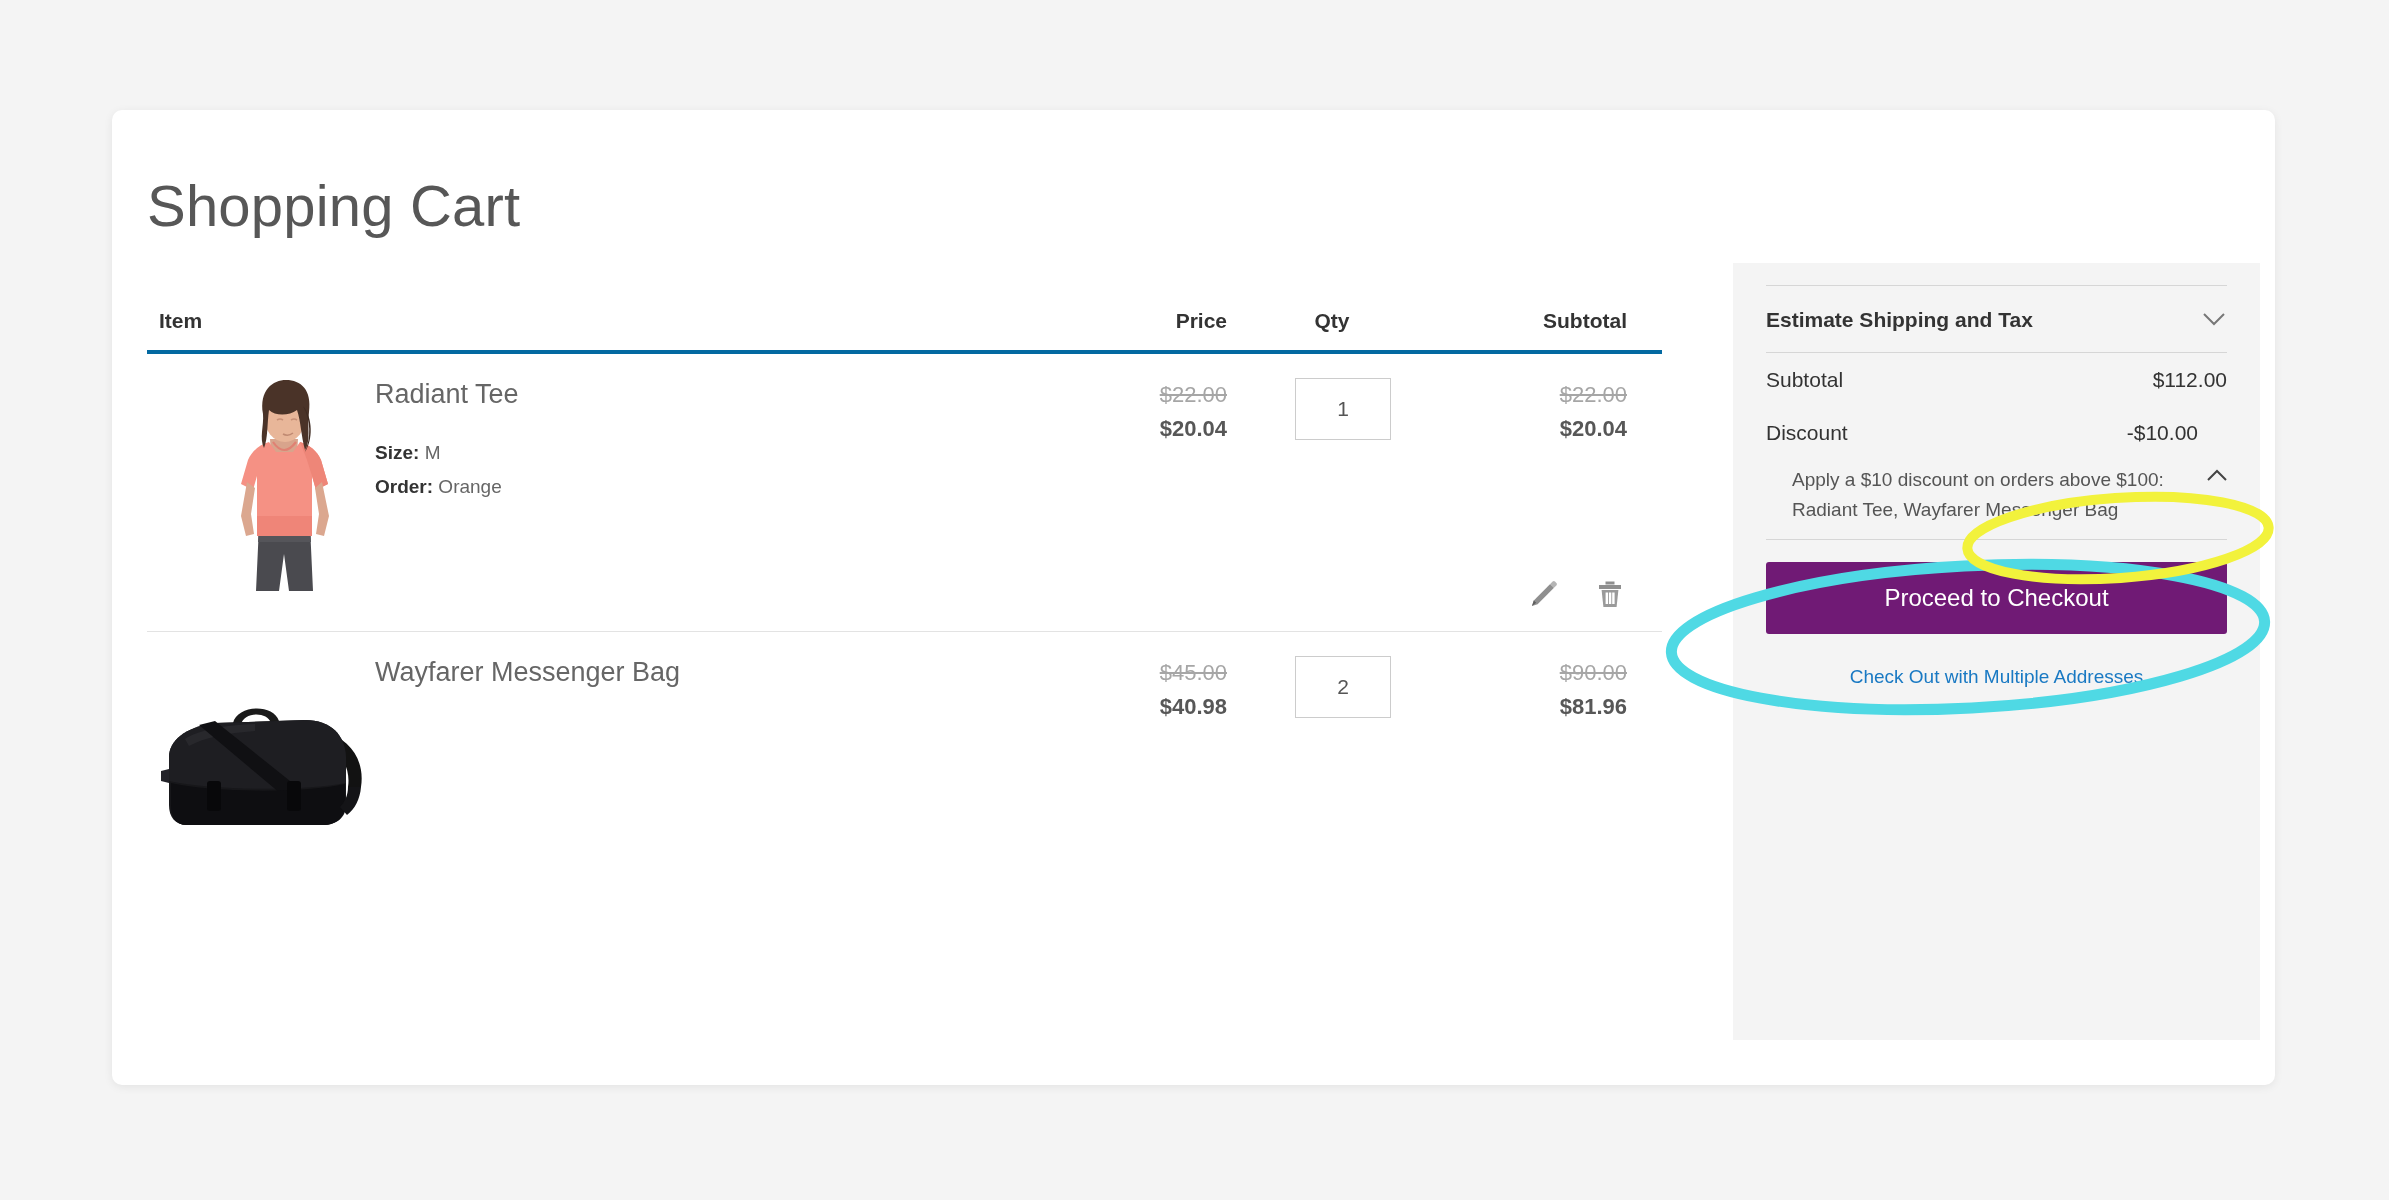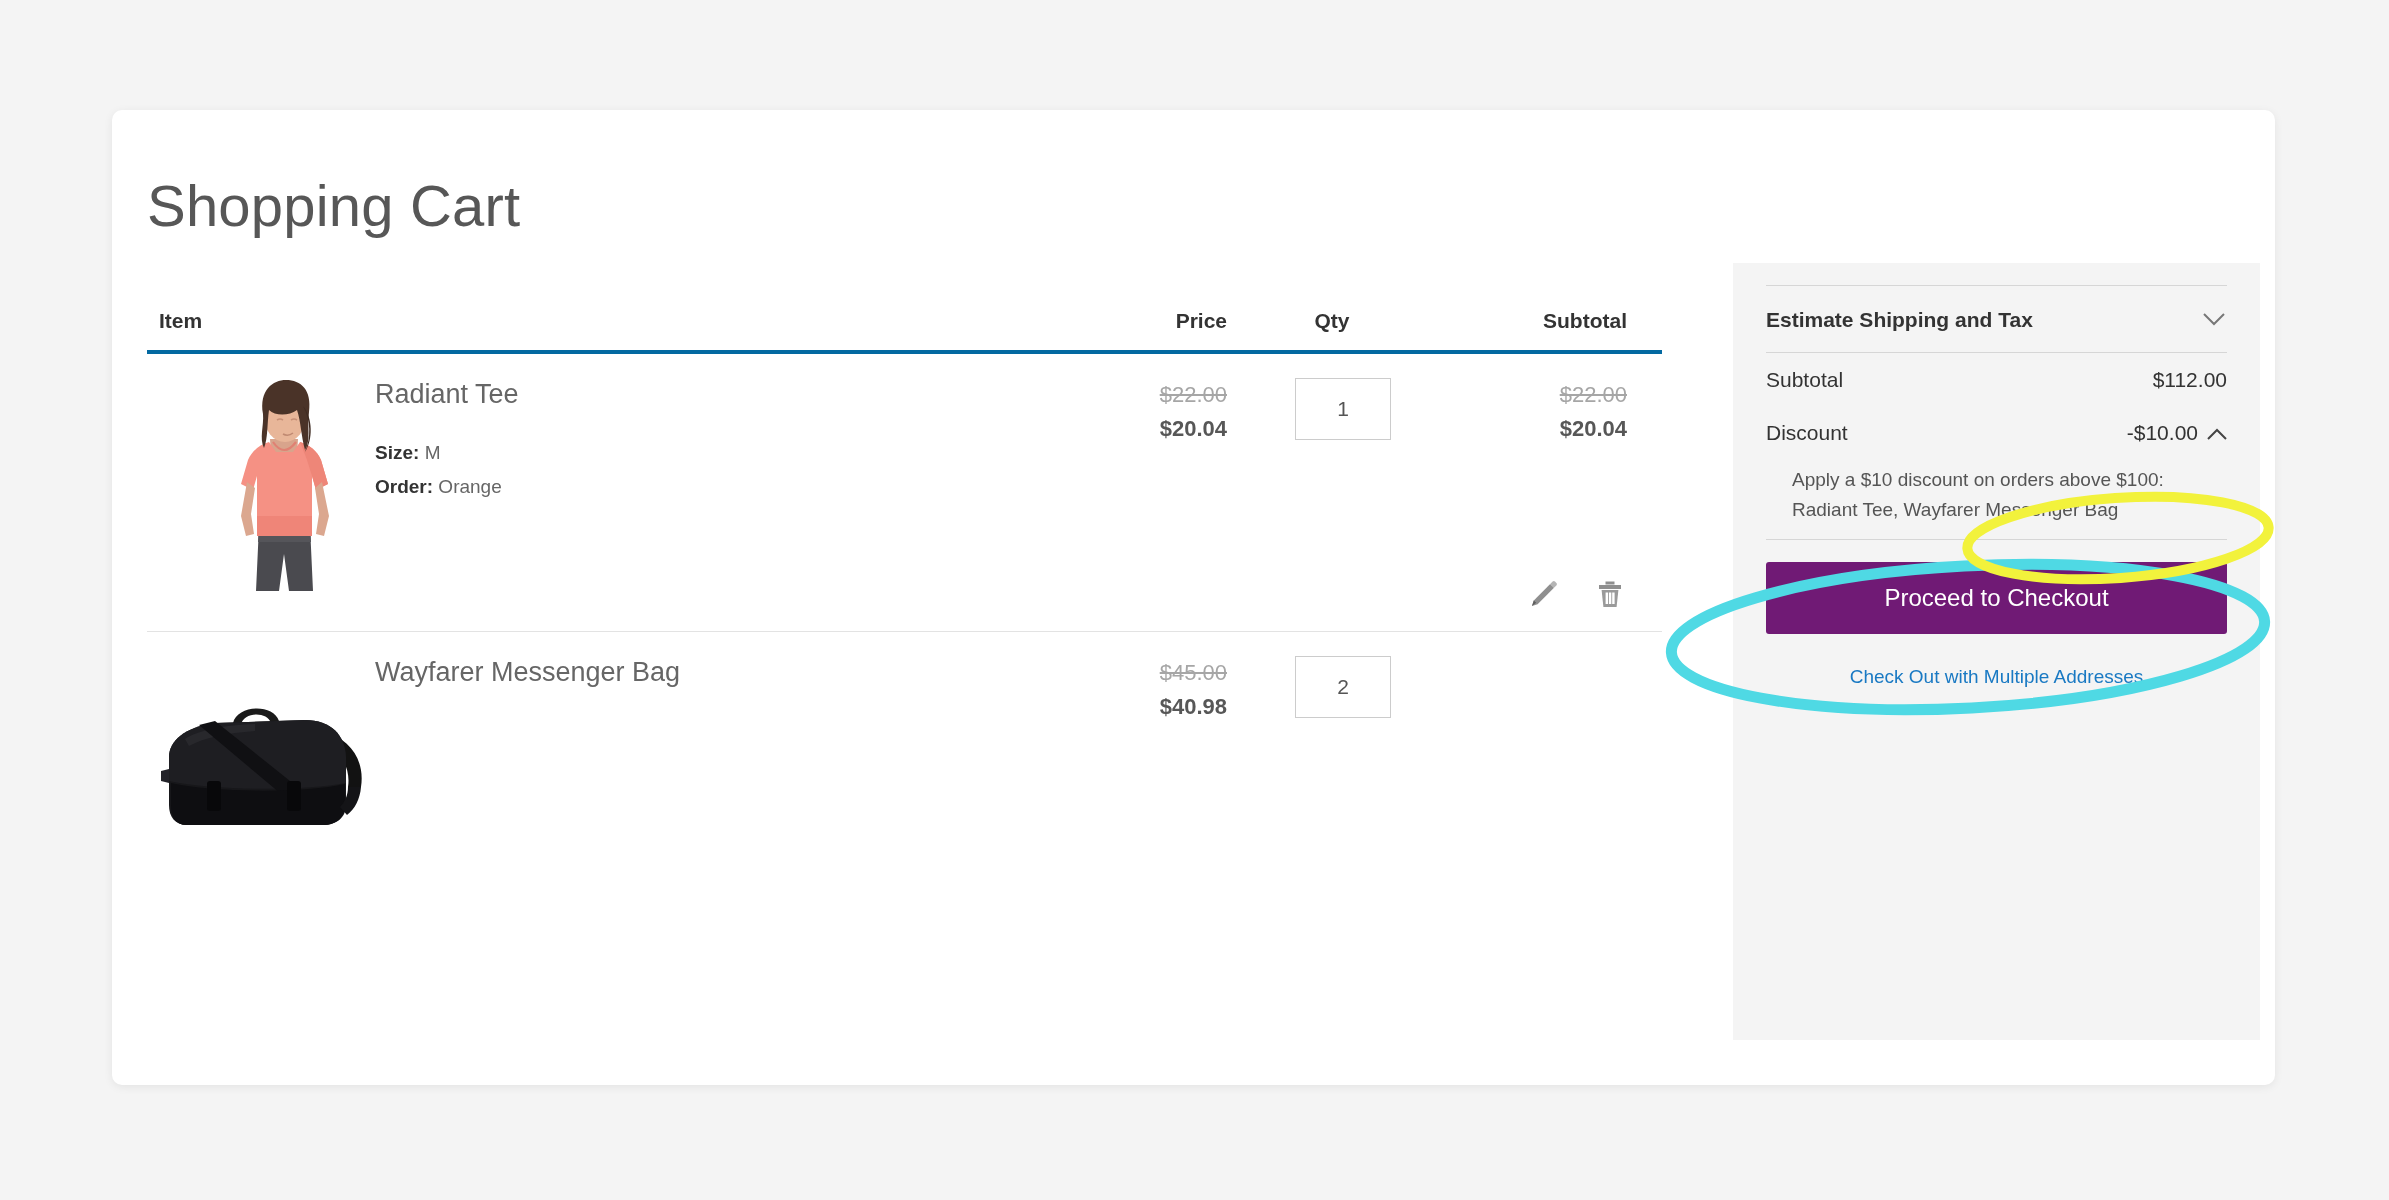--- a/index.html
+++ b/index.html
@@ -211,21 +211,21 @@
     position: relative;
     height: 53px;
     line-height: 53px;
     font-size: 21px;
     color: #333333;
   }
   .totals-label { position: absolute; left: 0; }
   .totals-value { position: absolute; right: 0; }
   #discount-row .totals-value {
     display: flex;
-    align-items: flex-start;
+    align-items: flex-end;
     gap: 9px;
   }
   #discount-caret { width: 20px; height: 12px; }
 
   #discount-detail {
     font-size: 19px;
     line-height: 30px;
     color: #555555;
     padding: 6px 0 14px 26px;
     border-bottom: 1px solid #d6d6d6;
@@ -400,20 +400,24 @@
 
       <div class="item-name">Wayfarer Messenger Bag</div>
 
       <div class="col-price">
         <span class="price-old">$45.00</span>
         <span class="price-new">$40.98</span>
       </div>
 
       <input class="qty-box" type="text" value="2" style="">
 
+      <div class="col-subtotal">
+        <span class="price-old">$90.00</span>
+        <span class="price-new">$81.96</span>
+      </div>
     </div>
   </div>
 
   <div id="summary-panel">
 
     <div class="summary-divider"></div>
 
     <div id="estimate-row">
       <span id="estimate-label">Estimate Shipping and Tax</span>
       <span id="estimate-chevron">

